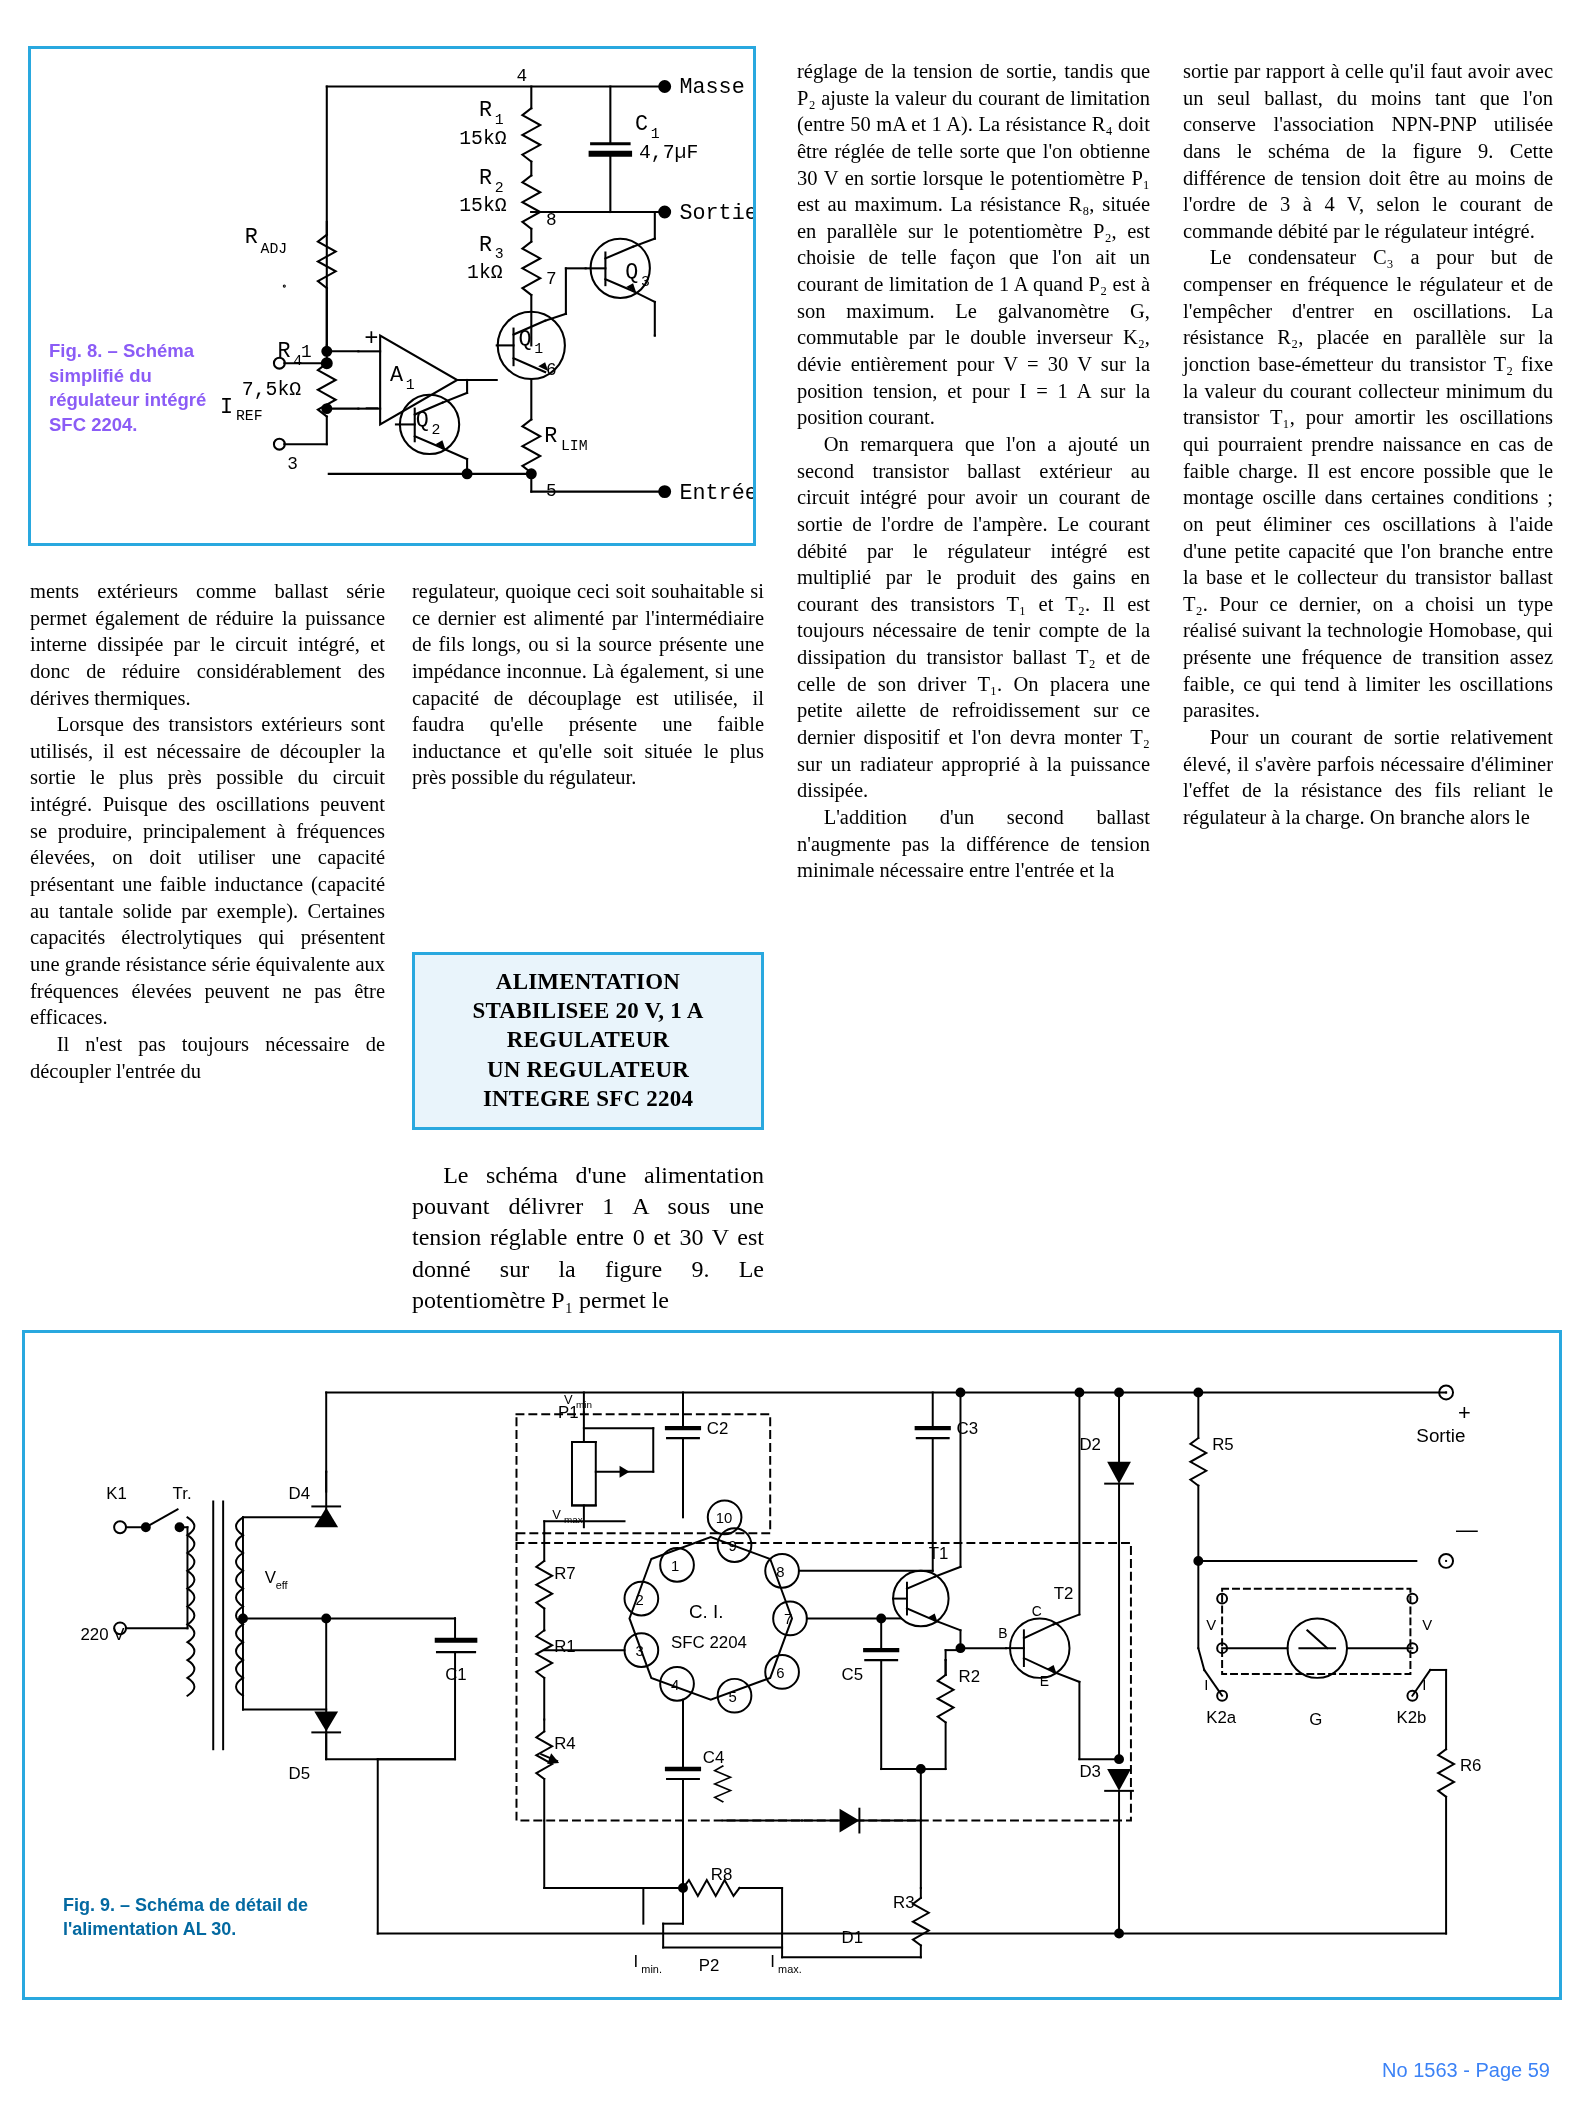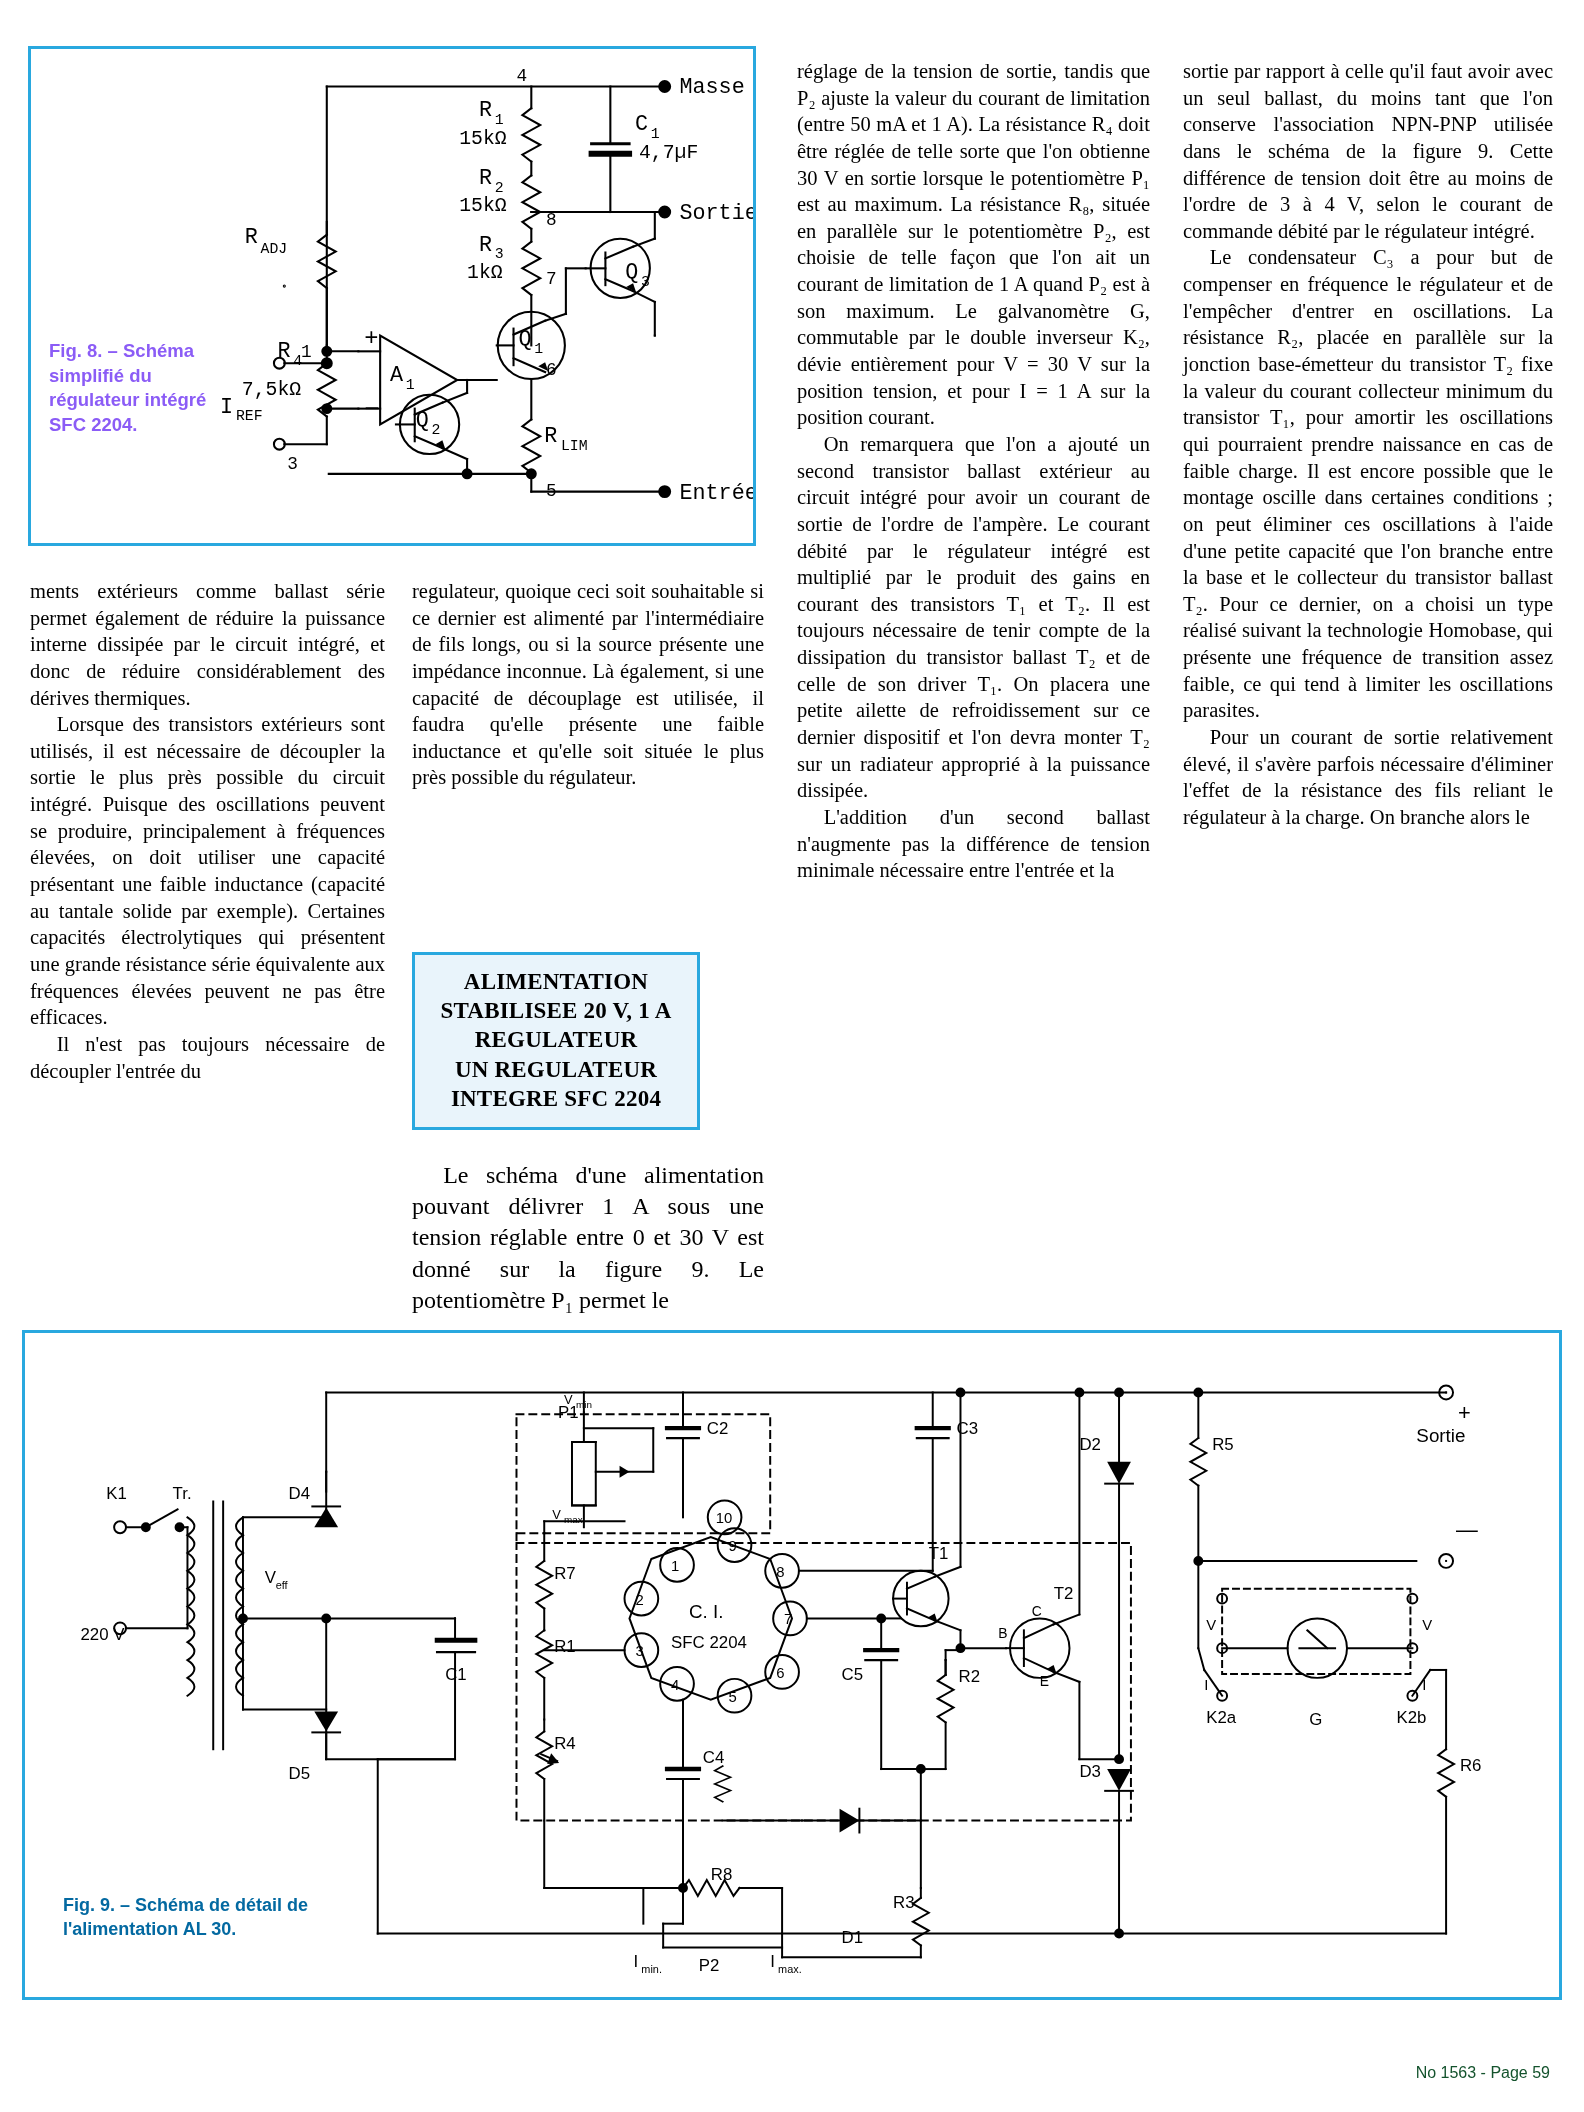--- a/index.html
+++ b/index.html
@@ -73,21 +73,21 @@
   .col1 { left: 30px;  top: 578px;  width: 355px; }
   .col2 { left: 412px; top: 578px;  width: 352px; }
   .col3 { left: 797px; top: 58px;   width: 353px; }
   .col4 { left: 1183px; top: 58px;  width: 370px; font-family: Liberation Serif, serif; }
 
   
   .headline {
     position: absolute;
     left: 412px;
     top: 952px;
-    width: 288px;
+    width: 352px;
     border: 3px solid #29a8df;
     background: #e9f4fb;
     box-sizing: border-box;
     padding: 12px 10px 14px 10px;
     text-align: center;
     font-family: "Liberation Serif", serif;
     font-weight: bold;
     font-size: 23px;
     line-height: 1.27;
     letter-spacing: 0.2px;
@@ -132,22 +132,22 @@
   .fig9-svg text {
     font-family: "Liberation Sans", sans-serif;
     fill: #000;
   }
 
   .footer {
     position: absolute;
     right: 34px;
     bottom: 30px;
     font-family: "Liberation Sans", sans-serif;
-    font-size: 16px;
-    color: #14532d;
+    font-size: 20px;
+    color: #3b82f6;
   }
 </style>
 </head>
 <body>
 
 <div class="page">
 
   <div class="fig8-box">
     <svg class="schem" viewBox="0 0 728 500">
       <g stroke="#000" stroke-width="2.1" fill="none" stroke-linecap="square">

